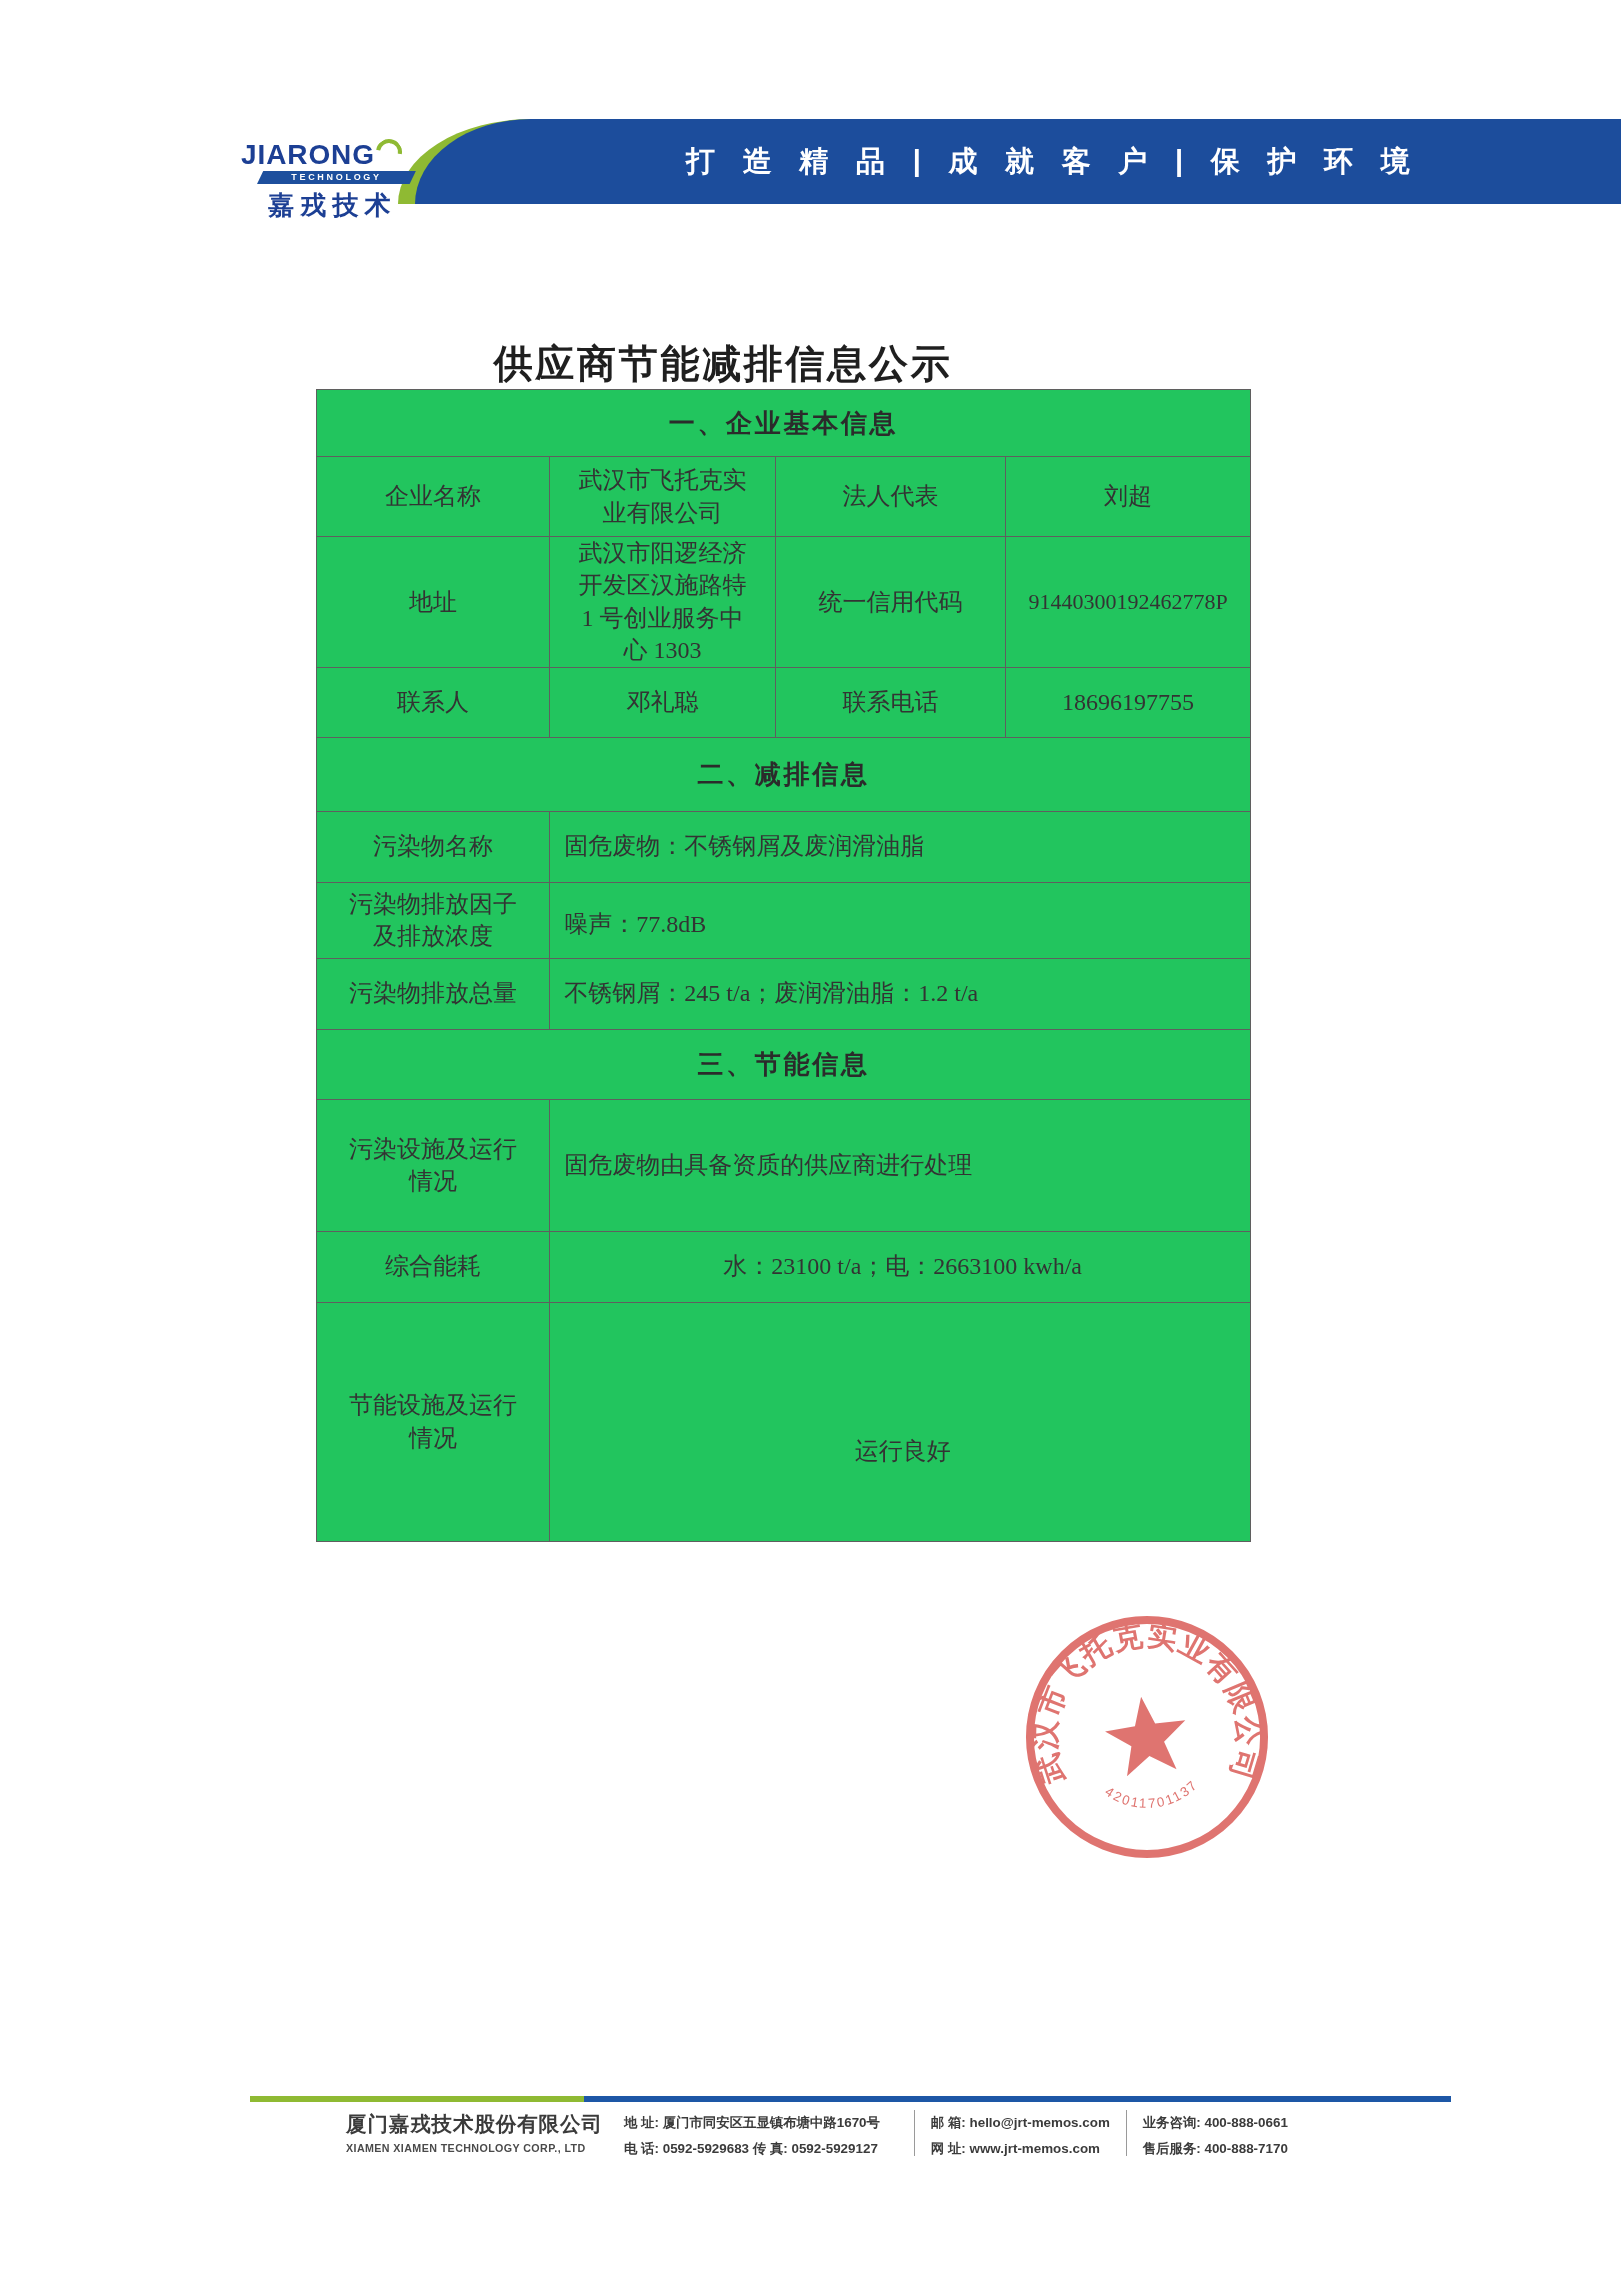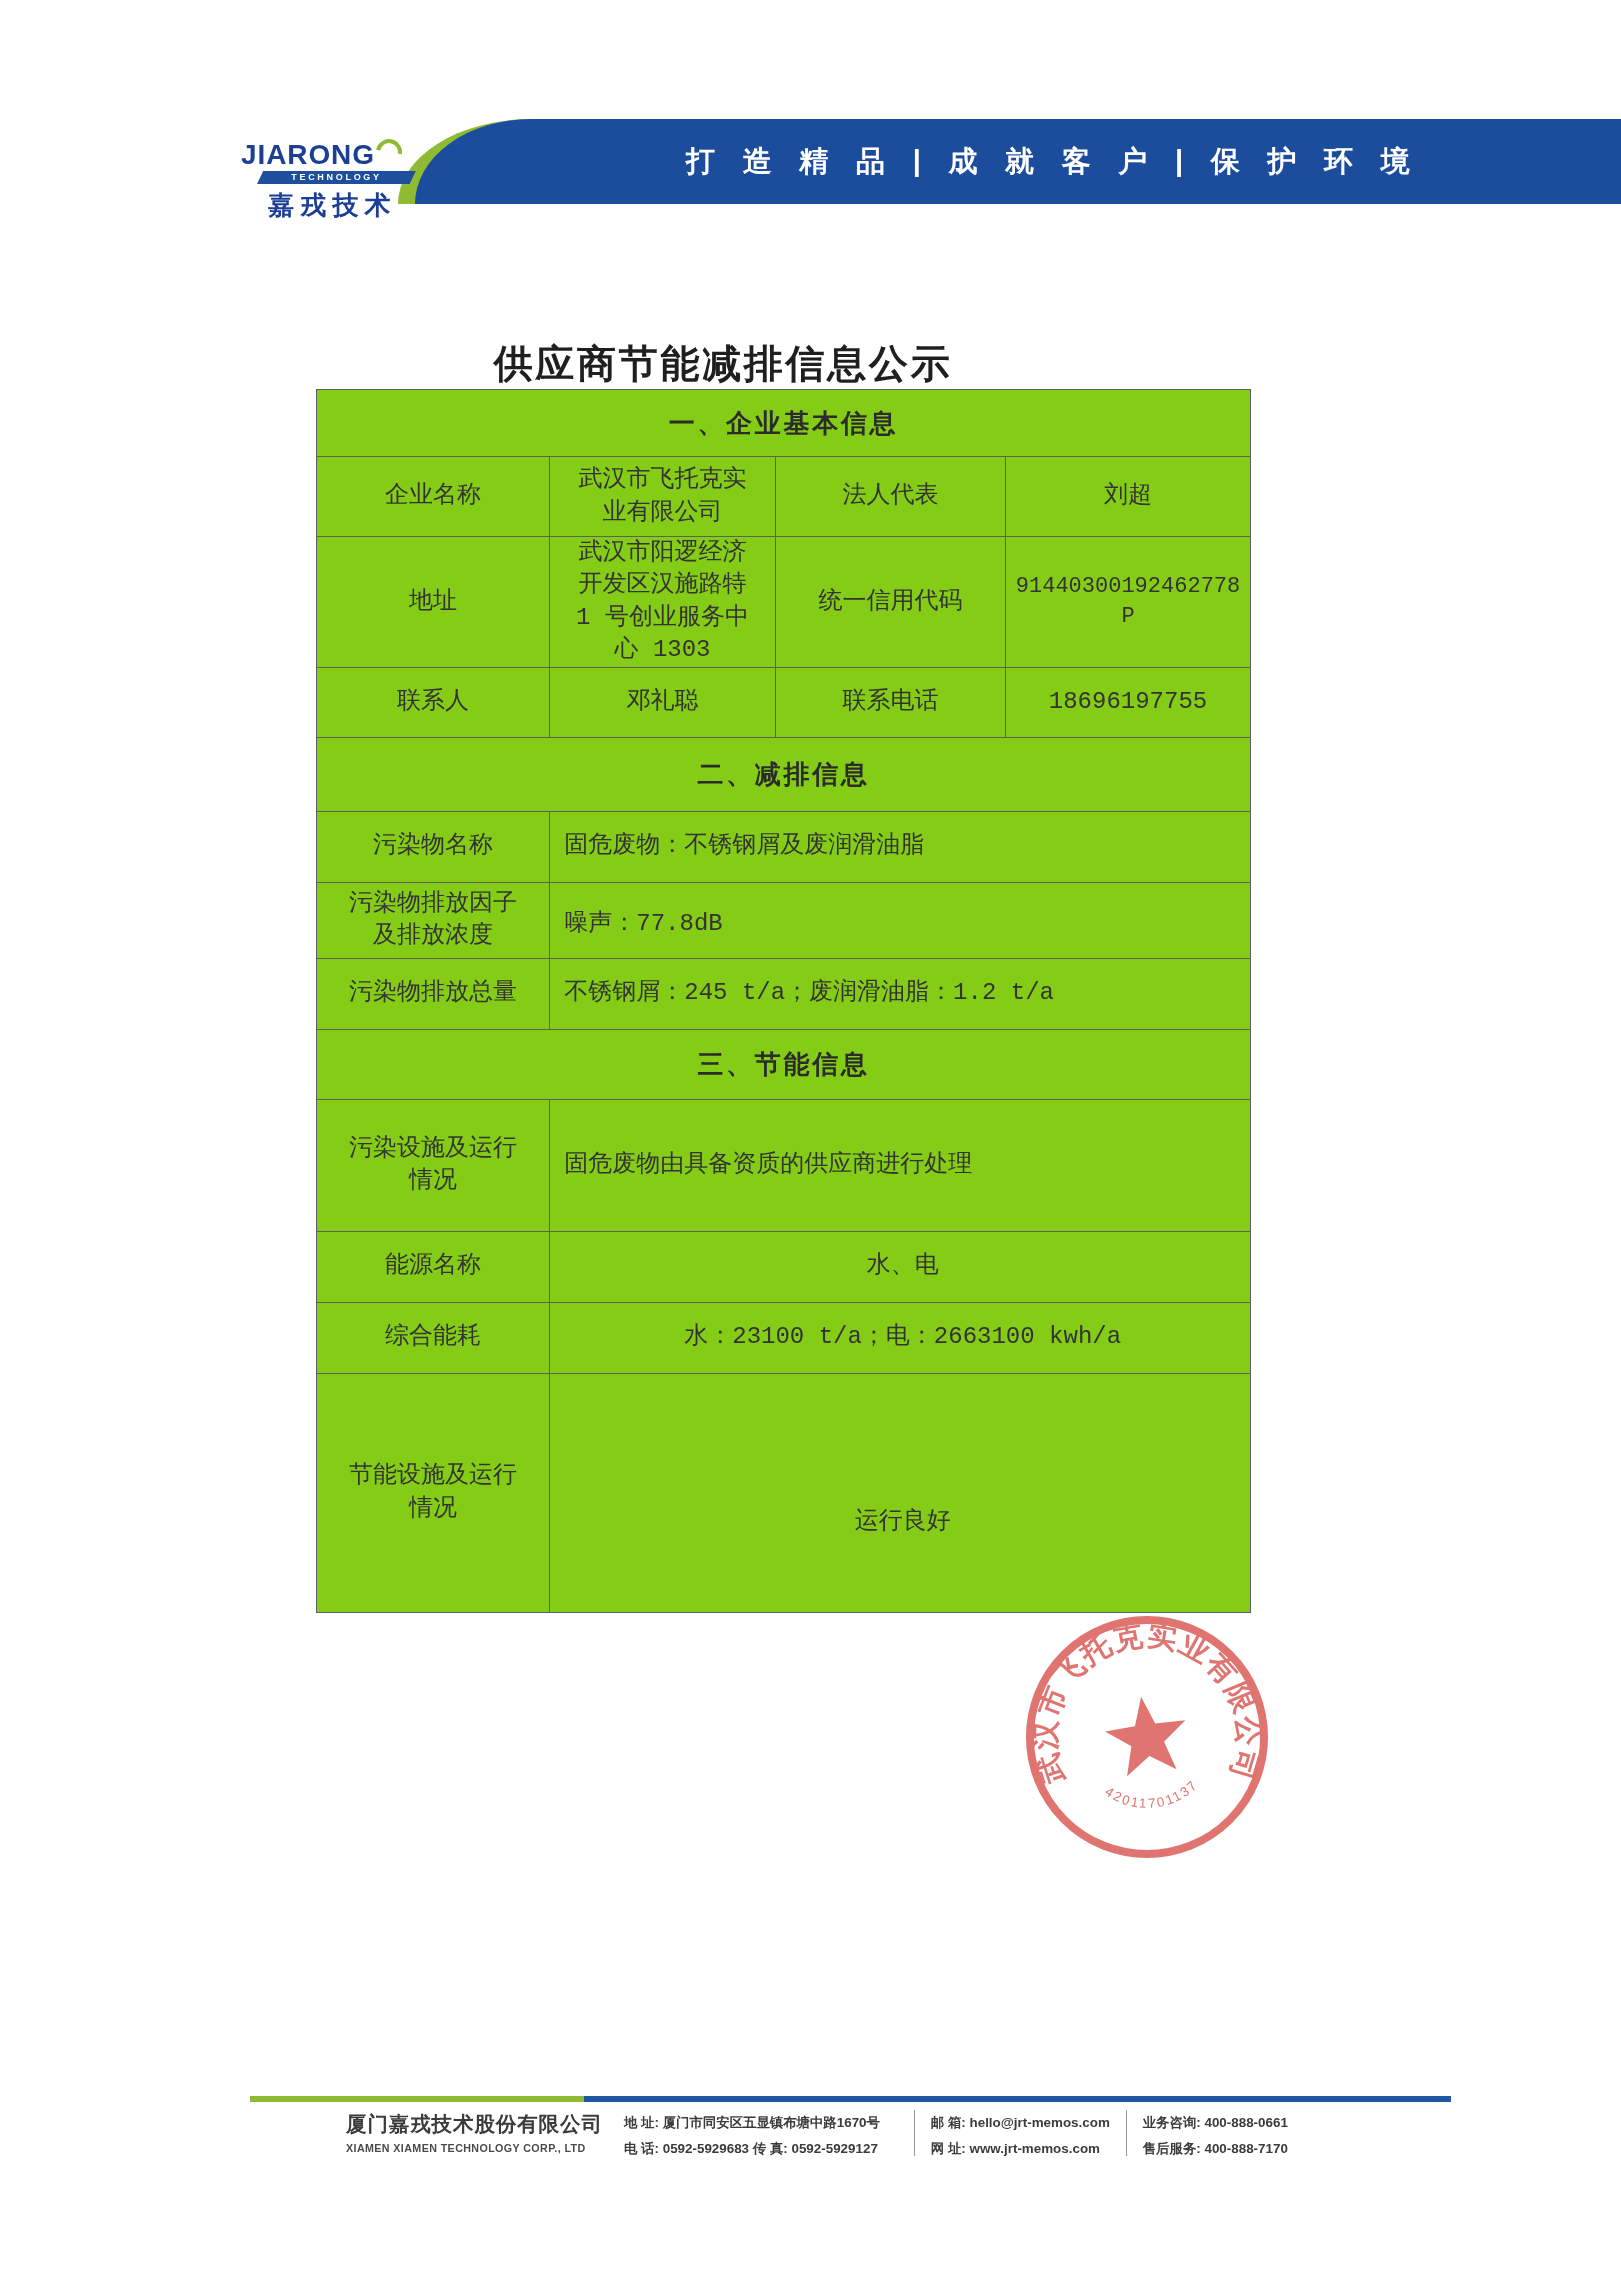--- a/index.html
+++ b/index.html
@@ -29,21 +29,21 @@
                  font-family:"Liberation Sans",sans-serif;}
 
   
   .doc-title{position:absolute;left:0;top:337px;width:1446px;text-align:center;
              font-size:39px;font-weight:700;letter-spacing:2.7px;color:#1f1f1f;
              font-family:"Liberation Serif",serif;}
 
   
   .info-table{position:absolute;left:316px;top:389px;border-collapse:collapse;
               table-layout:fixed;width:934px;font-size:24px;color:#333333;
-              font-family:Liberation Mono, monospace;background:#84cc16;}
+              font-family:Liberation Serif, serif;background:#22c55e;}
   .info-table td{border:1.8px solid #5f5f5f;vertical-align:middle;word-break:break-all;}
   .sec-head{text-align:center;font-weight:700;font-size:26px;letter-spacing:2.7px;color:#2b2b2b;}
   .lbl{text-align:center;padding:0 25px;line-height:1.35;}
   .val{padding-left:14.3px;padding-right:9px;line-height:1.45;}
   .val-c{text-align:center;}
   .val-top{vertical-align:top;padding-top:9px;}
   .val-energy{vertical-align:top;text-align:center;padding-top:61px;}
 
   
   .seal{position:absolute;left:1014px;top:1604px;width:266px;height:266px;
@@ -127,24 +127,20 @@
       <td colspan="3" class="val">不锈钢屑：245 t/a；废润滑油脂：1.2 t/a</td>
     </tr>
     <tr style="height:70px">
       <td colspan="4" class="sec-head">三、节能信息</td>
     </tr>
     <tr style="height:132px">
       <td class="lbl">污染设施及运行情况</td>
       <td colspan="3" class="val">固危废物由具备资质的供应商进行处理</td>
     </tr>
     <tr style="height:71px">
-      <td class="lbl">能源名称</td>
-      <td colspan="3" class="val val-c">水、电</td>
-    </tr>
-    <tr style="height:71px">
       <td class="lbl">综合能耗</td>
       <td colspan="3" class="val val-c">水：23100 t/a；电：2663100 kwh/a</td>
     </tr>
     <tr style="height:239px">
       <td class="lbl">节能设施及运行情况</td>
       <td colspan="3" class="val val-energy">运行良好</td>
     </tr>
   </tbody>
     </table>
 

